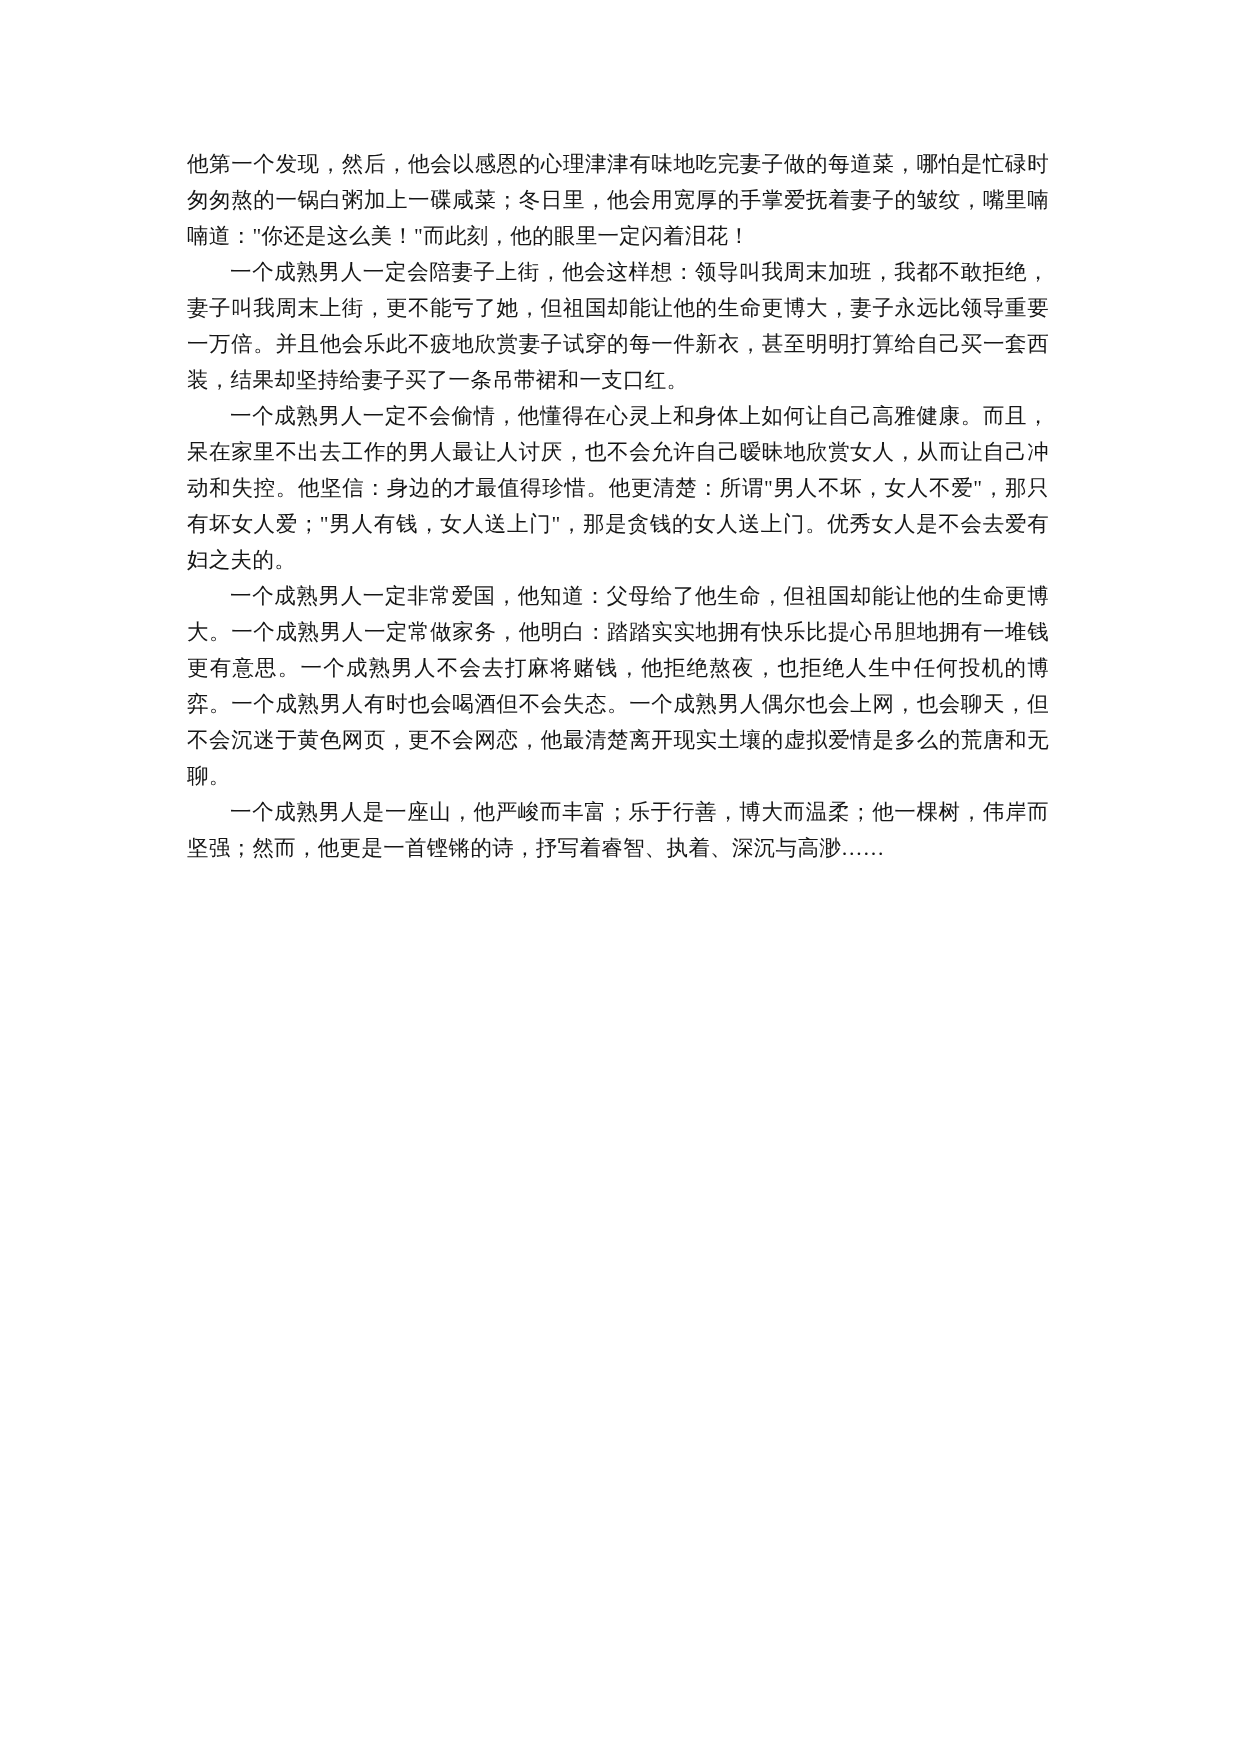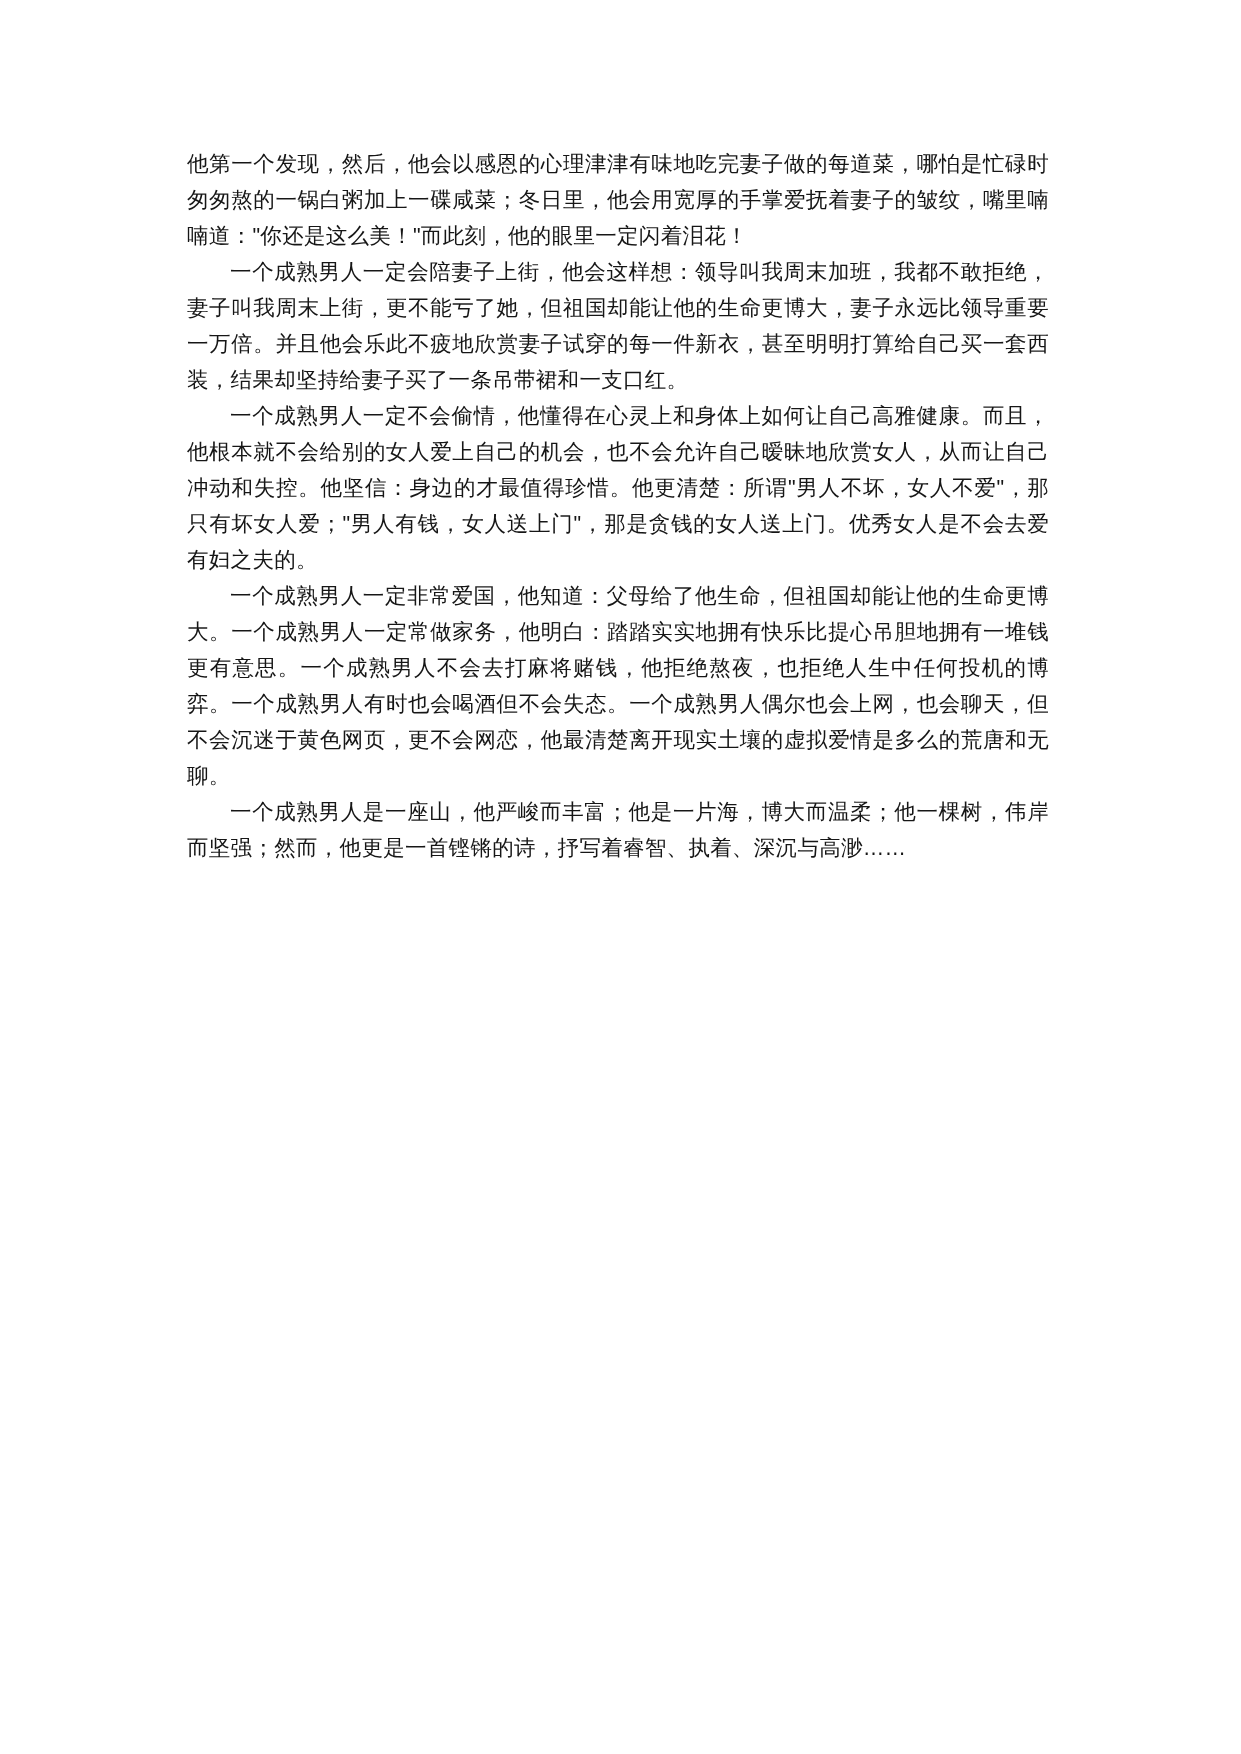--- a/index.html
+++ b/index.html
@@ -14,20 +14,21 @@
     font-family: "Liberation Sans", sans-serif;
   }
   .page {
     position: absolute;
     left: 0;
     top: 0;
     width: 1241px;
     height: 1754px;
     background: #ffffff;
     overflow: hidden;
+    font-family: Liberation Serif, serif;
   }
   .content {
     position: absolute;
     left: 187px;
     top: 146px;
     width: 862px;
     font-size: 21.5px;
     line-height: 36px;
     color: #161616;
     text-align: justify;
@@ -44,17 +45,17 @@
     text-indent: 0;
   }
 </style>
 </head>
 <body>
 
 <div class="page">
   <div class="content">
     <p class="para no-indent">他第一个发现，然后，他会以感恩的心理津津有味地吃完妻子做的每道菜，哪怕是忙碌时匆匆熬的一锅白粥加上一碟咸菜；冬日里，他会用宽厚的手掌爱抚着妻子的皱纹，嘴里喃喃道："你还是这么美！"而此刻，他的眼里一定闪着泪花！</p>
     <p class="para">一个成熟男人一定会陪妻子上街，他会这样想：领导叫我周末加班，我都不敢拒绝，妻子叫我周末上街，更不能亏了她，但祖国却能让他的生命更博大，妻子永远比领导重要一万倍。并且他会乐此不疲地欣赏妻子试穿的每一件新衣，甚至明明打算给自己买一套西装，结果却坚持给妻子买了一条吊带裙和一支口红。</p>
-    <p class="para">一个成熟男人一定不会偷情，他懂得在心灵上和身体上如何让自己高雅健康。而且，他根本就不会给别的女人爱上自己的机会，也不会允许自己暧昧地欣赏女人，从而让自己冲动和失控。他坚信：身边的才最值得珍惜。他更清楚：所谓"男人不坏，女人不爱"，那只有坏女人爱；"男人有钱，女人送上门"，那是贪钱的女人送上门。优秀女人是不会去爱有妇之夫的。</p>
+    <p class="para">一个成熟男人一定不会偷情，他懂得在心灵上和身体上如何让自己高雅健康。而且，呆在家里不出去工作的男人最让人讨厌，也不会允许自己暧昧地欣赏女人，从而让自己冲动和失控。他坚信：身边的才最值得珍惜。他更清楚：所谓"男人不坏，女人不爱"，那只有坏女人爱；"男人有钱，女人送上门"，那是贪钱的女人送上门。优秀女人是不会去爱有妇之夫的。</p>
     <p class="para">一个成熟男人一定非常爱国，他知道：父母给了他生命，但祖国却能让他的生命更博大。一个成熟男人一定常做家务，他明白：踏踏实实地拥有快乐比提心吊胆地拥有一堆钱更有意思。一个成熟男人不会去打麻将赌钱，他拒绝熬夜，也拒绝人生中任何投机的博弈。一个成熟男人有时也会喝酒但不会失态。一个成熟男人偶尔也会上网，也会聊天，但不会沉迷于黄色网页，更不会网恋，他最清楚离开现实土壤的虚拟爱情是多么的荒唐和无聊。</p>
-    <p class="para">一个成熟男人是一座山，他严峻而丰富；他是一片海，博大而温柔；他一棵树，伟岸而坚强；然而，他更是一首铿锵的诗，抒写着睿智、执着、深沉与高渺……</p>
+    <p class="para">一个成熟男人是一座山，他严峻而丰富；乐于行善，博大而温柔；他一棵树，伟岸而坚强；然而，他更是一首铿锵的诗，抒写着睿智、执着、深沉与高渺……</p>
   </div>
 </div>
 
 </body></html>

